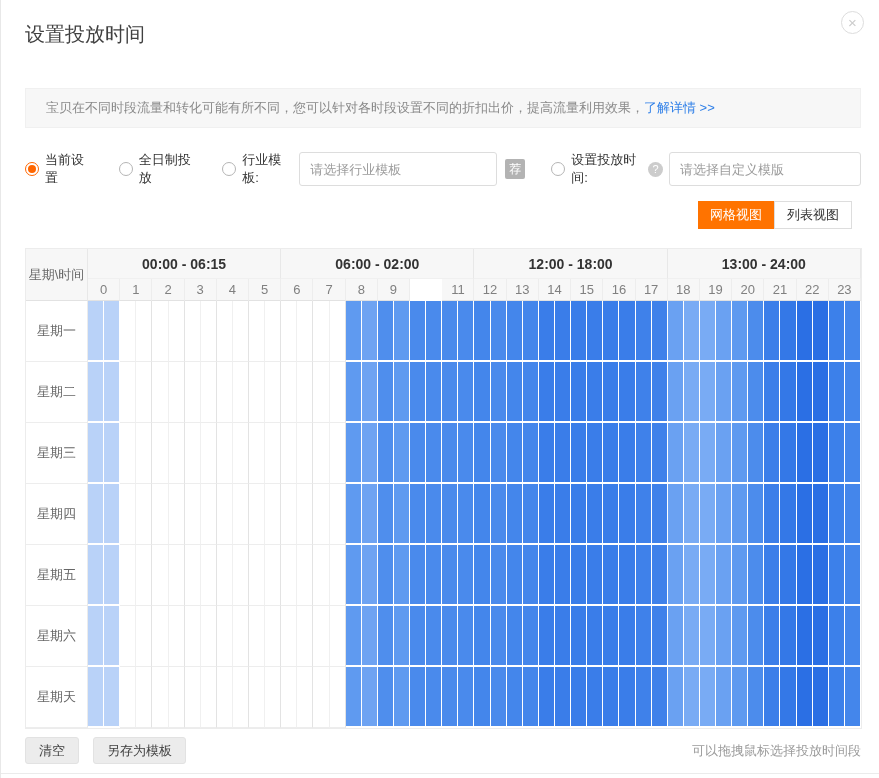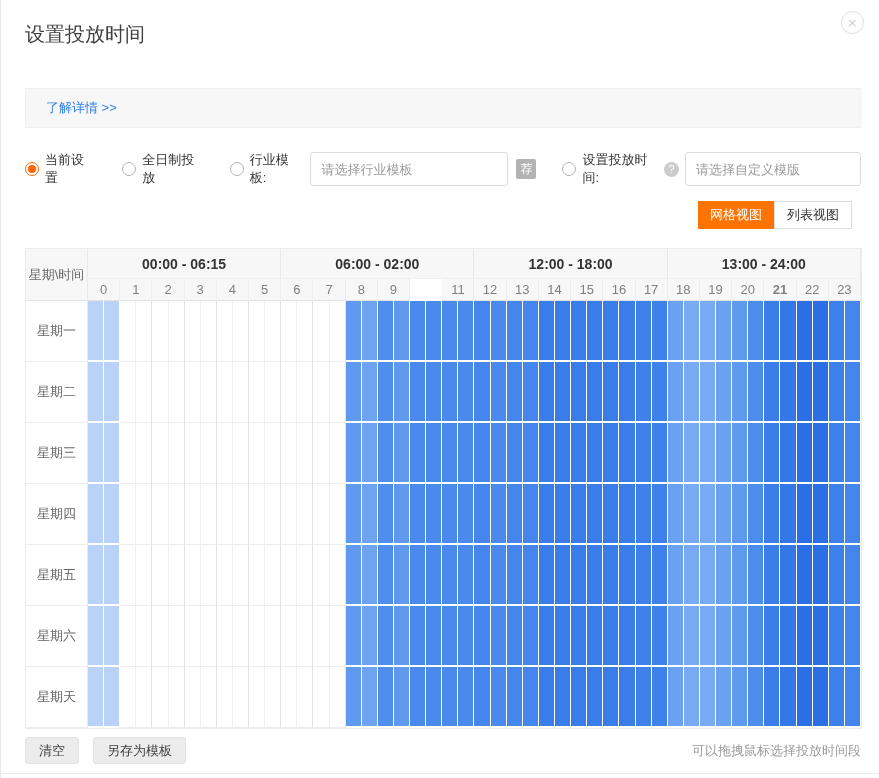--- a/index.html
+++ b/index.html
@@ -116,20 +116,21 @@
 </head>
 <body>
 
 <div class="dialog">
 
   <div class="close">×</div>
 
   <div class="title">设置投放时间</div>
 
   <div class="banner">
+    <span>宝贝在不同时段流量和转化可能有所不同，您可以针对各时段设置不同的折扣出价，提高流量利用效果，</span>
     <a>了解详情 &gt;&gt;</a>
   </div>
 
   <div class="options-row">
     <span class="radio-item" style="margin-right:28px;">
       <span class="radio selected"></span>
       <span>当前设置</span>
     </span>
     <span class="radio-item" style="margin-right:26px;">
       <span class="radio"></span>
@@ -139,21 +140,21 @@
       <span class="radio"></span>
       <span>行业模板:</span>
     </span>
     <input class="tpl-input" style="width: 200px;" placeholder="请选择行业模板">
     <span class="badge">荐</span>
     <span class="radio-item" style="margin-left:26px;">
       <span class="radio"></span>
       <span>设置投放时间:</span>
     </span>
     <span class="help">?</span>
-    <input class="tpl-input" style="width: 176px;" placeholder="请选择自定义模版">
+    <input class="tpl-input" style="width: 192px;" placeholder="请选择自定义模版">
   </div>
 
   <div class="view-row">
     <button class="view-btn active">网格视图</button>
     <button class="view-btn">列表视图</button>
   </div>
 
   <div id="schedule-grid">
       <div class="cell corner" style="grid-row: 1 / span 2;">星期\时间</div>
       <div class="cell tgroup" style="grid-column: span 12;">00:00 - 06:15</div>
@@ -174,21 +175,21 @@
       <div class="cell hour" style="grid-column: span 2;">11</div>
       <div class="cell hour" style="grid-column: span 2;">12</div>
       <div class="cell hour" style="grid-column: span 2;">13</div>
       <div class="cell hour" style="grid-column: span 2;">14</div>
       <div class="cell hour" style="grid-column: span 2;">15</div>
       <div class="cell hour" style="grid-column: span 2;">16</div>
       <div class="cell hour" style="grid-column: span 2;">17</div>
       <div class="cell hour" style="grid-column: span 2;">18</div>
       <div class="cell hour" style="grid-column: span 2;">19</div>
       <div class="cell hour" style="grid-column: span 2;">20</div>
-      <div class="cell hour" style="grid-column: span 2; font-weight: bold;">21</div>
+      <div class="cell hour" style="grid-column: span 2;">21</div>
       <div class="cell hour" style="grid-column: span 2;">22</div>
       <div class="cell hour" style="grid-column: span 2;">23</div>
       <div class="cell dlabel">星期一</div>
       <div class="slot filled" style="background: rgb(185, 210, 248);"></div>
       <div class="slot filled" style="background: rgb(185, 210, 248);"></div>
       <div class="slot empty"></div>
       <div class="slot empty hourend"></div>
       <div class="slot empty"></div>
       <div class="slot empty hourend"></div>
       <div class="slot empty"></div>

